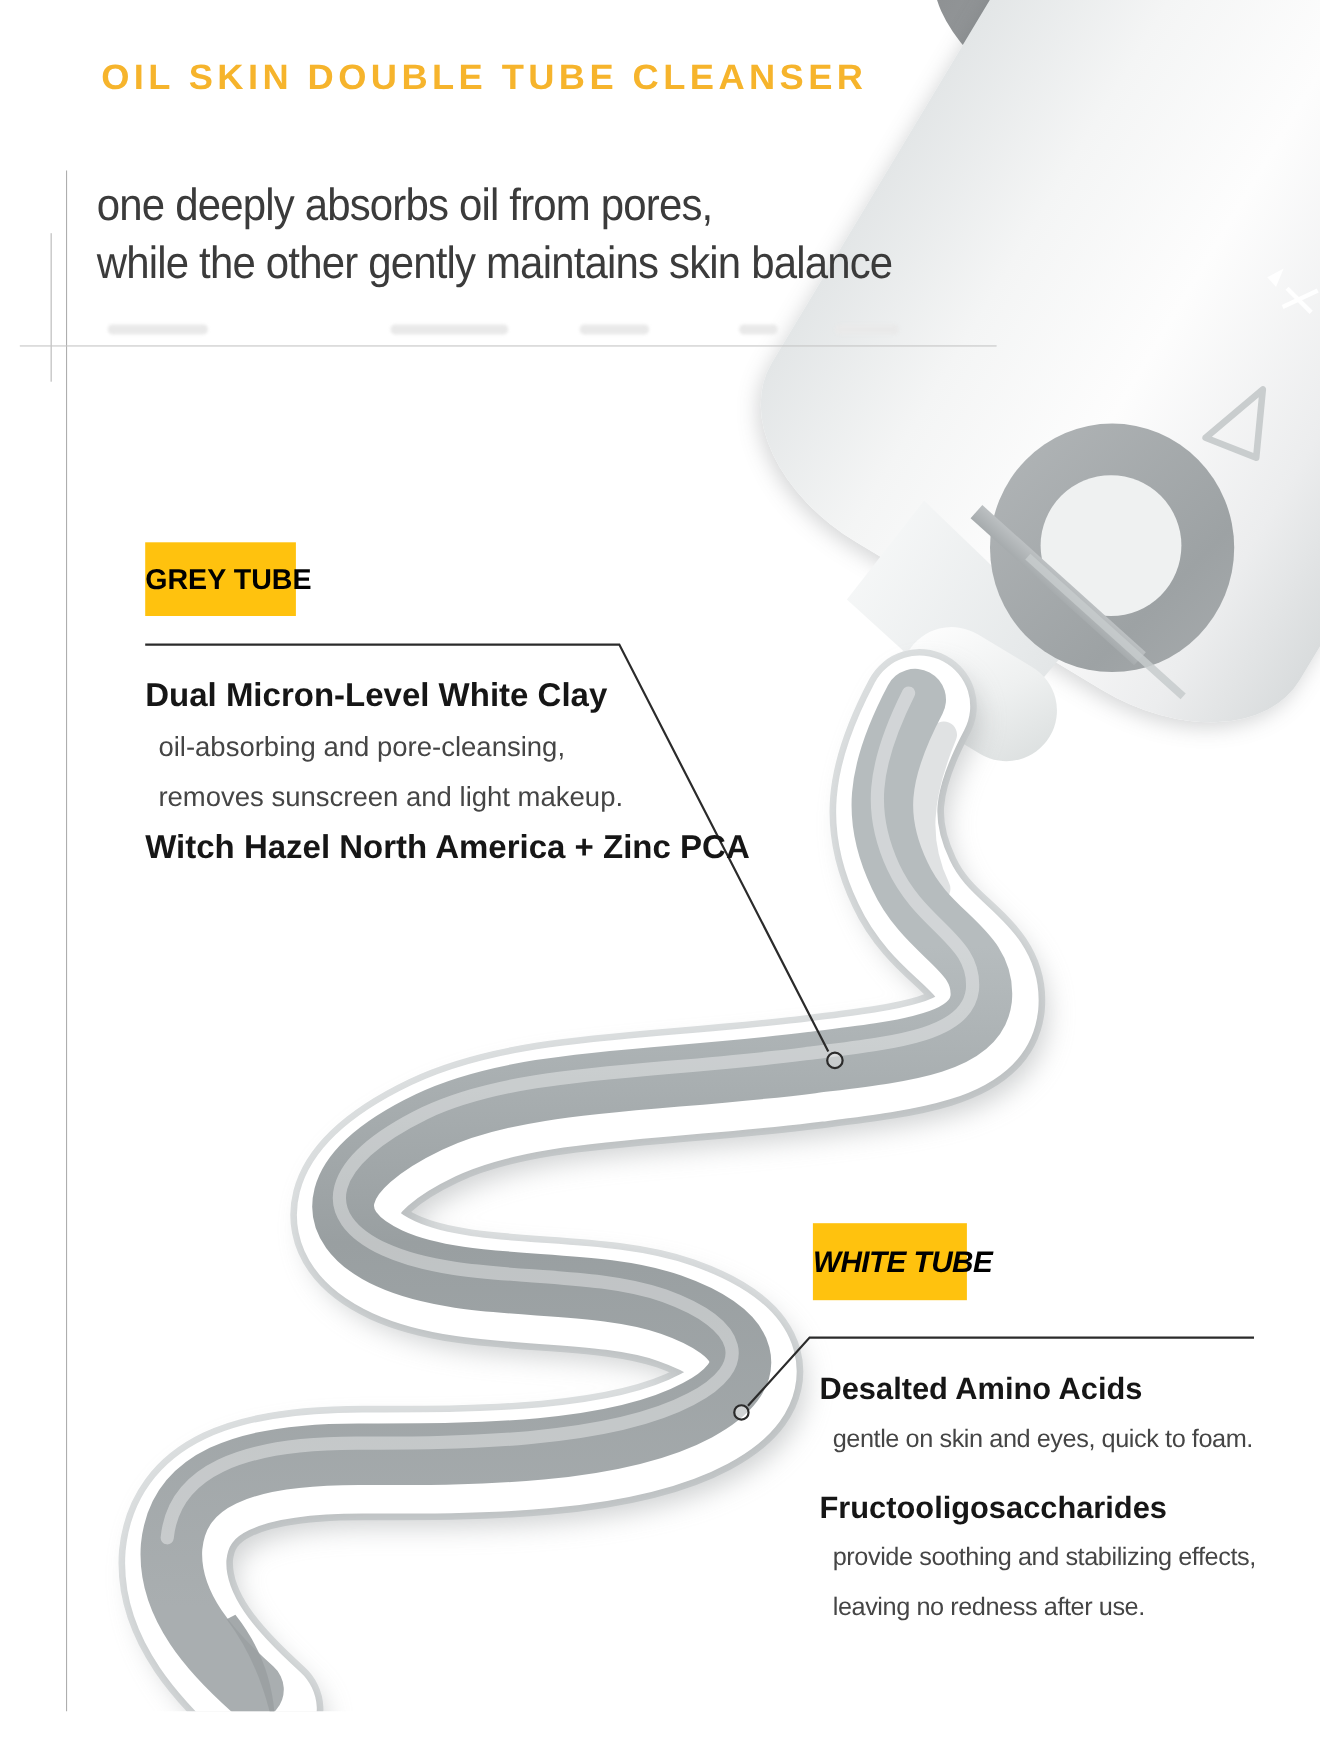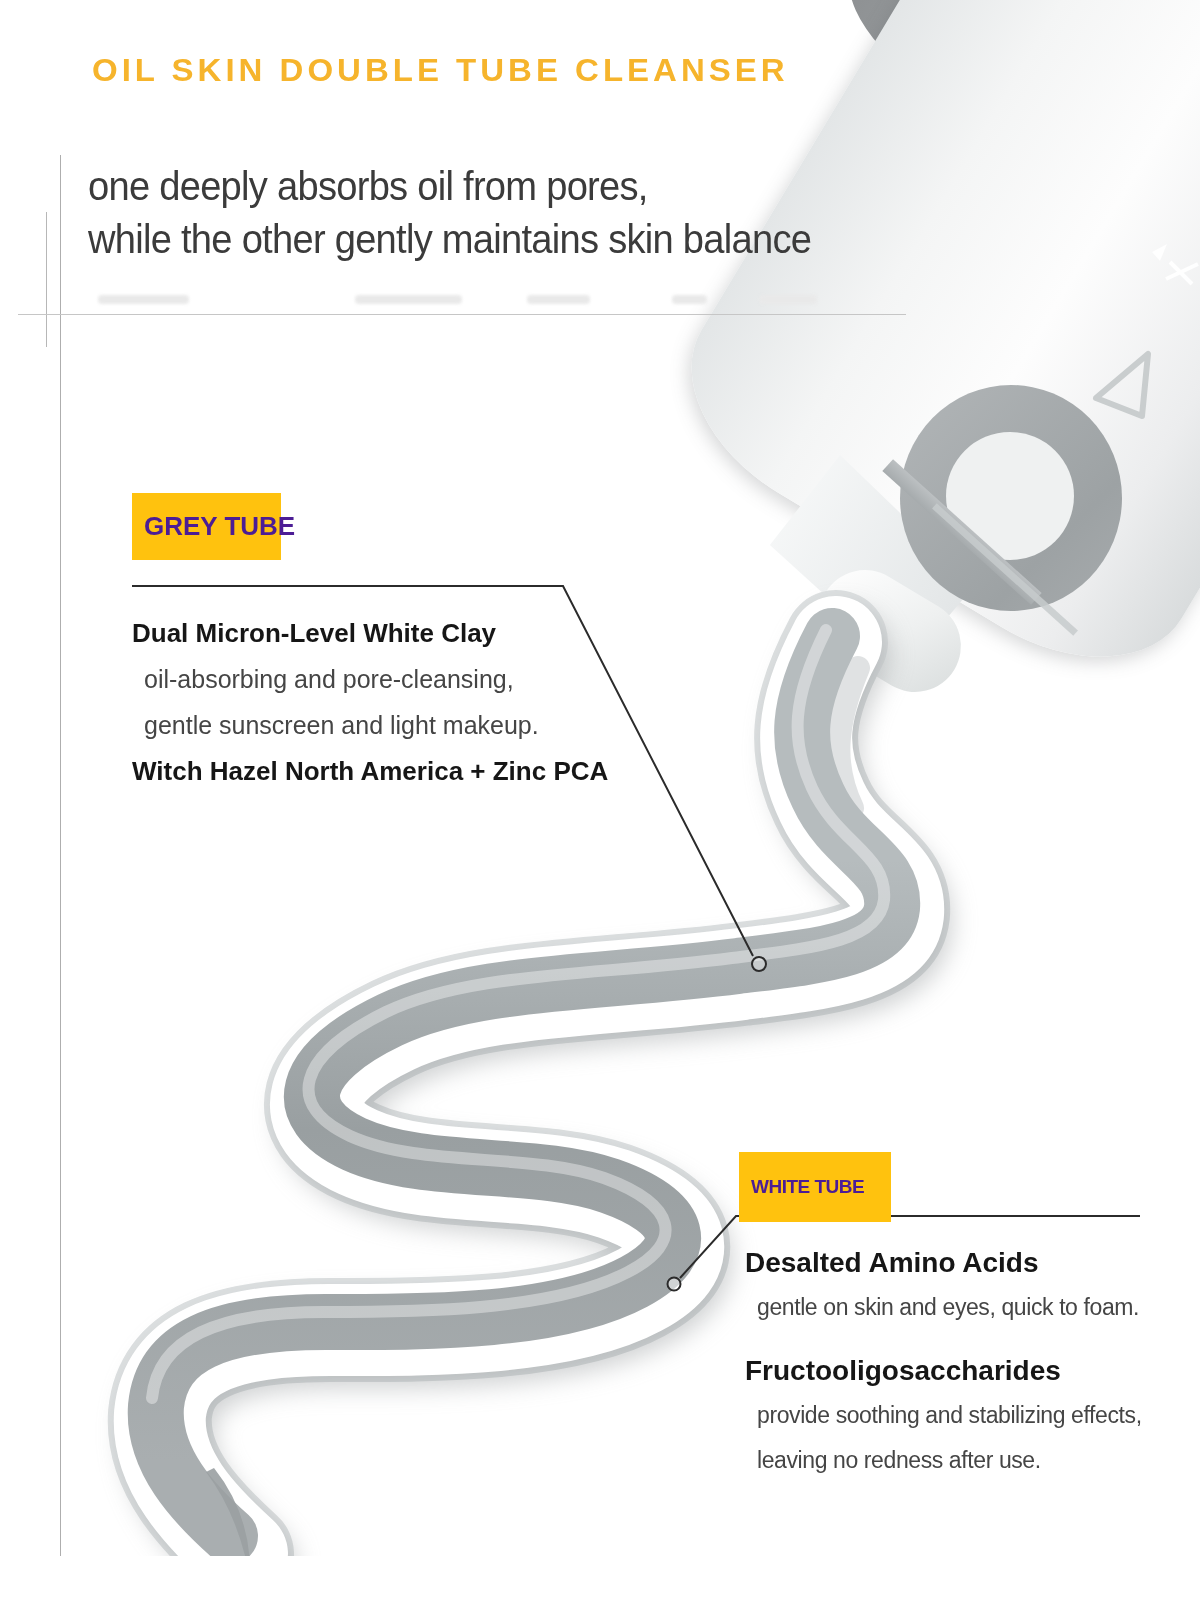--- a/index.html
+++ b/index.html
@@ -38,28 +38,28 @@
   .cap-ring-outer{left:900px;top:385px;width:222px;height:226px;border-radius:50%;
      background:linear-gradient(135deg,#b2b6b8,#9da2a4 70%,#a7abad);}
   .cap-ring-inner{left:946px;top:432px;width:128px;height:128px;border-radius:50%;background:#eff1f1;}
   .cap-stripe{left:862px;top:524px;width:200px;height:16px;transform:rotate(42deg);
      background:linear-gradient(to bottom,#bcc0c2,#a6abad);}
   .cap-stripe2{left:910px;top:566px;width:190px;height:7px;transform:rotate(42deg);
      background:#c7cbcc;opacity:.85;}
   .svg-layer{left:0;top:0;width:1200px;height:1600px;pointer-events:none;}
 
   
-  .tag{background:#FFC20E;color:#4c1d95;font-weight:700;display:flex;align-items:center;
-       padding-left:12px;white-space:nowrap;}
+  .tag{background:#FFC20E;color:#000000;font-weight:700;display:flex;align-items:center;
+       padding-left:0;white-space:nowrap;}
   .tag-grey{left:132px;top:493px;width:137px;height:67px;font-size:26px;}
-  .tag-white{left:739px;top:1152px;width:140px;height:70px;font-size:19px;letter-spacing:-.5px;}
+  .tag-white{left:739px;top:1112px;width:140px;height:70px;font-size:27px;letter-spacing:-.5px;font-style:italic;}
 
   
   .ing{color:#454545;}
-  .ing h3{margin:0;font-size:26px;font-weight:700;color:#161616;white-space:nowrap;}
+  .ing h3{margin:0;font-size:30px;font-weight:700;color:#161616;white-space:nowrap;}
   .ing p{margin:12px;white-space:nowrap;}
   .ing-grey{left:132px;top:616px;width:470px;font-size:25px;line-height:34px;}
   .ing-grey h3{margin-bottom:7px;}
   .ing-grey .blk2{}
   .ing-white{left:745px;top:1246px;width:480px;font-size:23px;line-height:33px;letter-spacing:-.4px;}
   .ing-white h3{font-size:28px;margin-bottom:6px;letter-spacing:0;}
   .ing-white .blk2{margin-top:30px;}
 
   .paste-white{filter:drop-shadow(8px 12px 12px rgba(128,134,137,.38));}
 </style>
@@ -146,21 +146,21 @@
   <div class="abs subtitle">
     <div>one deeply absorbs oil from pores,</div>
     <div>while the other gently maintains skin balance</div>
   </div>
 
   <div class="abs tag tag-grey">GREY TUBE</div>
 
   <div class="abs ing ing-grey">
     <h3>Dual Micron-Level White Clay</h3>
     <p>oil-absorbing and pore-cleansing,</p>
-    <p>gentle sunscreen and light makeup.</p>
+    <p>removes sunscreen and light makeup.</p>
     <h3 class="blk2">Witch Hazel North America + Zinc PCA</h3>
   </div>
 
   <div class="abs tag tag-white">WHITE TUBE</div>
 
   <div class="abs ing ing-white">
     <h3>Desalted Amino Acids</h3>
     <p>gentle on skin and eyes, quick to foam.</p>
     <h3 class="blk2">Fructooligosaccharides</h3>
     <p>provide soothing and stabilizing effects,</p>

